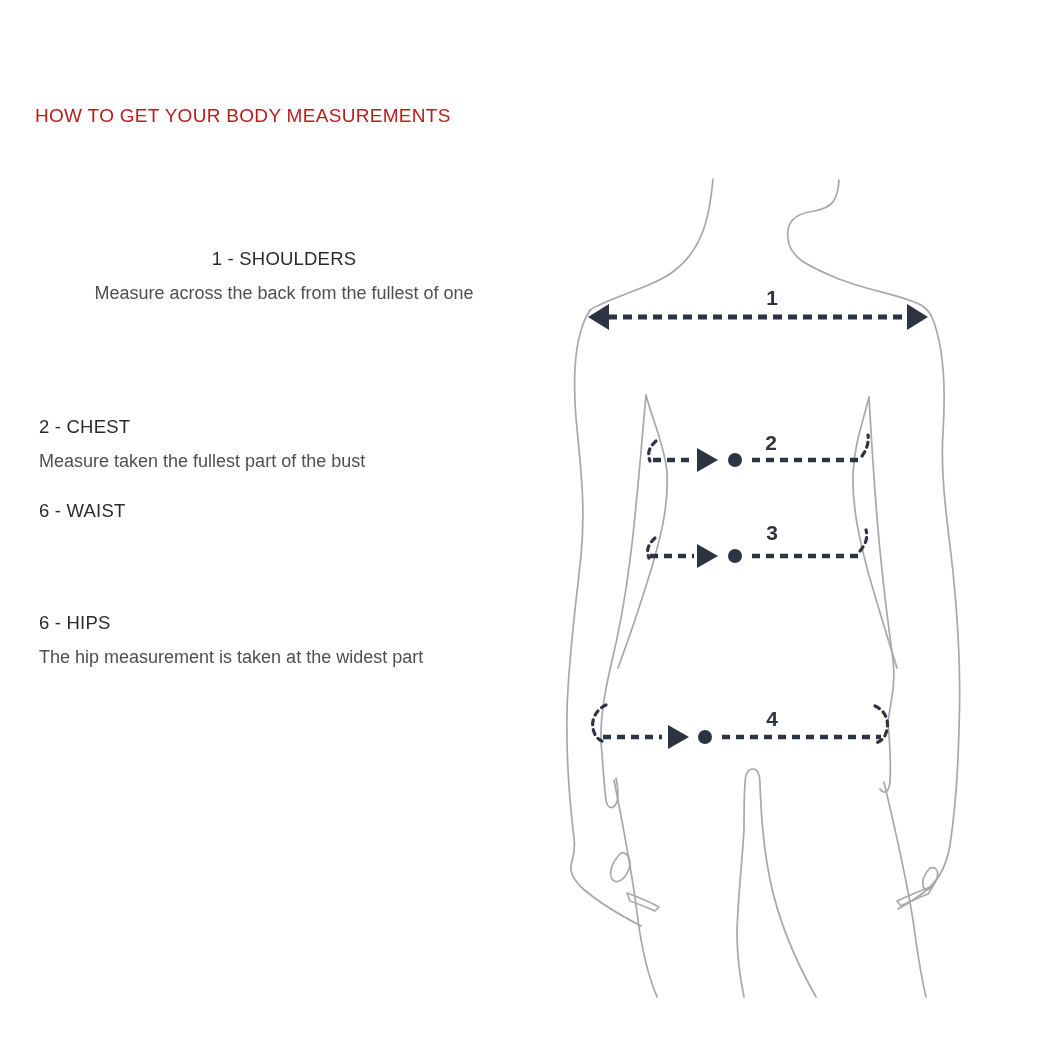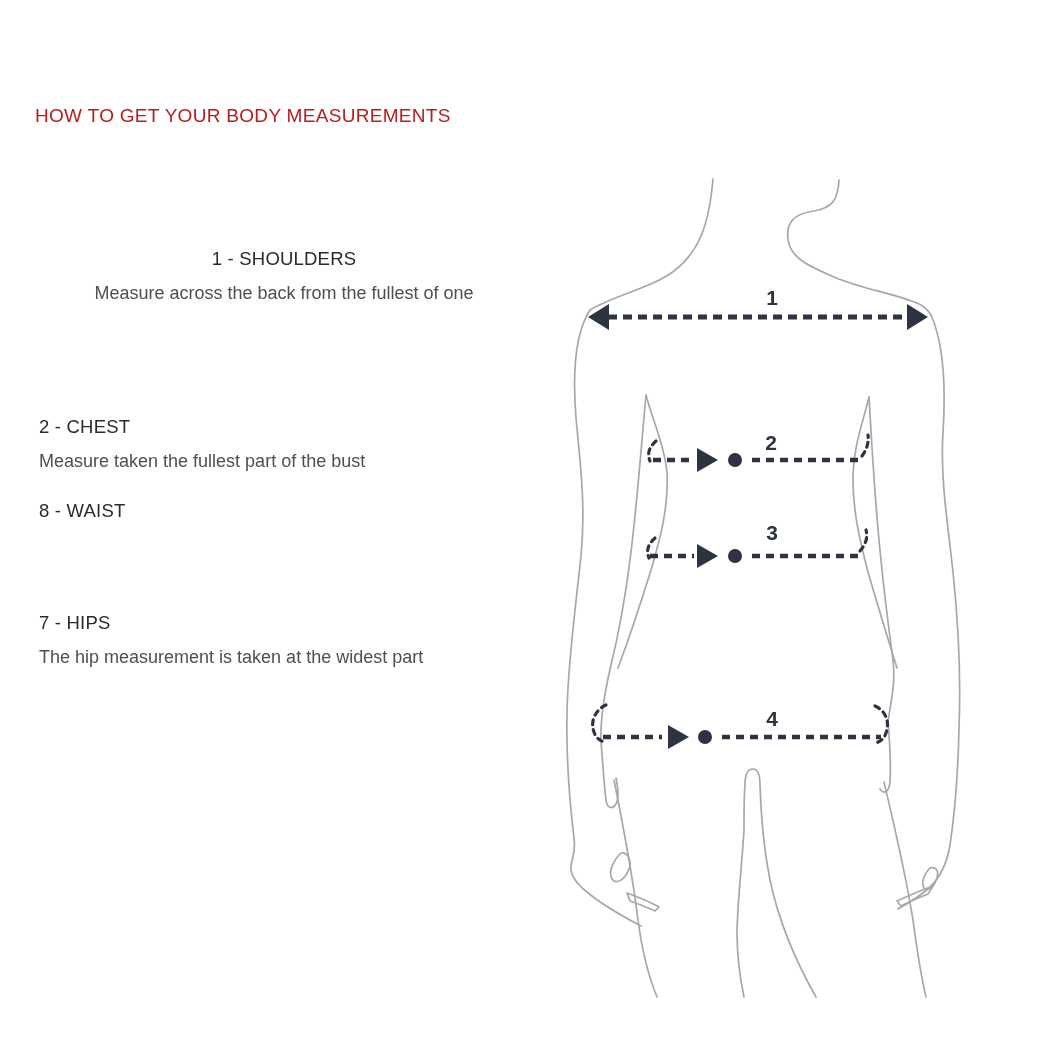--- a/index.html
+++ b/index.html
@@ -62,25 +62,25 @@
   <div class="section-heading">1 - SHOULDERS</div>
   <div class="section-line">Measure across the back from the fullest of one</div>
 </div>
 
 <div class="section" id="sec-chest">
   <div class="section-heading">2 - CHEST</div>
   <div class="section-line">Measure taken the fullest part of the bust</div>
 </div>
 
 <div class="section" id="sec-waist">
-  <div class="section-heading">8 - WAIST</div>
+  <div class="section-heading">6 - WAIST</div>
 </div>
 
 <div class="section" id="sec-hips">
-  <div class="section-heading">7 - HIPS</div>
+  <div class="section-heading">6 - HIPS</div>
   <div class="section-line">The hip measurement is taken at the widest part</div>
 </div>
 
 <svg class="diagram-svg" width="1050" height="1050" viewBox="0 0 1050 1050" xmlns="http://www.w3.org/2000/svg">
 
   <g>
 
     <path class="body-line" d="M 713 179 C 709 225 699 252 674 271 C 652 288 612 296 590 310"></path>
 
     <path class="body-line" d="M 839 180 C 838 200 832 208 814 211 C 793 214 786 223 788 239 C 790 257 806 265 834 277 C 864 290 899 294 921 305 C 926 308 929 312 931 315"></path>

